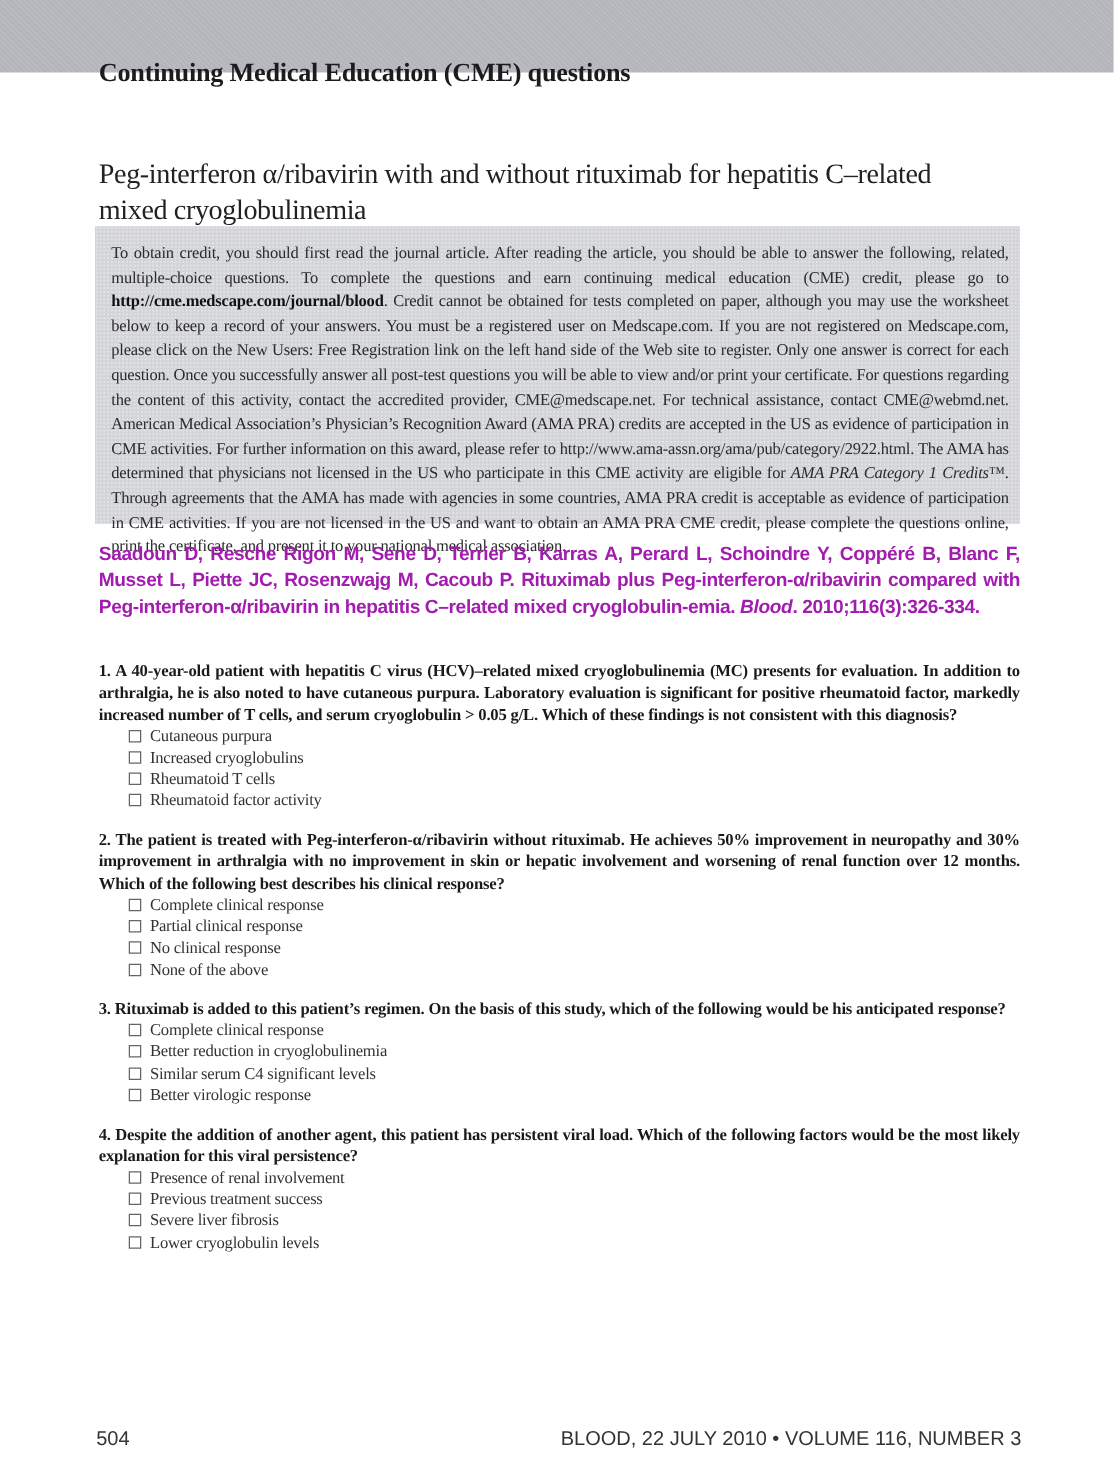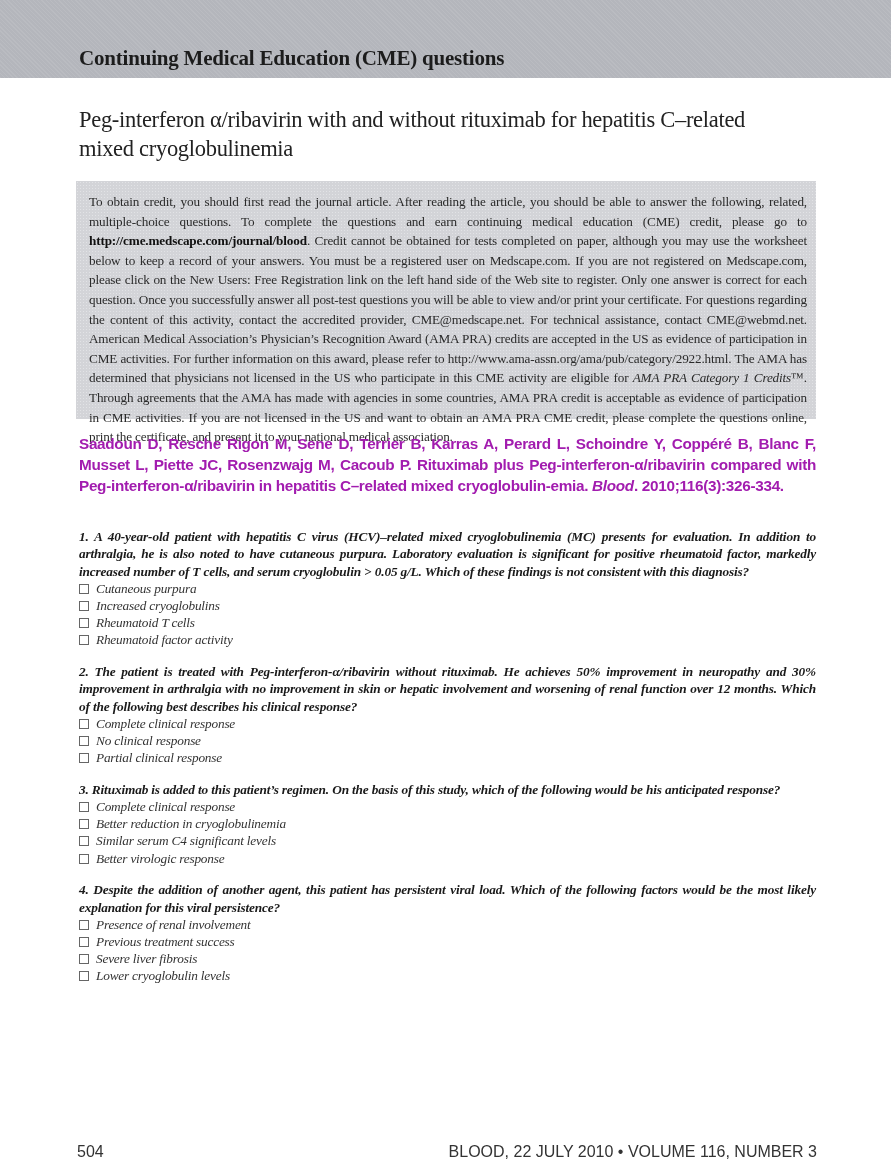--- a/index.html
+++ b/index.html
@@ -1,28 +1,28 @@
 <!DOCTYPE html>
 <html><head>
   <meta charset="utf-8">
   <style>
     html, body { margin: 0; padding: 0; background: #ffffff; }
     body { width: 891px; height: 1174px; position: relative; overflow: hidden; color: #1a1a1a; }
     .header-band {
-      position: absolute; left: 0; top: 0; width: 891px; height: 78px;
+      position: absolute; left: 0; top: 0; width: 891px; height: 58px;
       background: #b4b6bc;
       background-image: repeating-linear-gradient(45deg, rgba(255,255,255,0.08) 0 1px, transparent 1px 3px);
     }
     .section-title {
       position: absolute; left: 79px; top: 46px;
       font-family: "Liberation Serif", serif; font-weight: bold; font-size: 21px;
       letter-spacing: -0.2px; color: #1c1c1c; margin: 0;
     }
     .article-title {
-      position: absolute; left: 79px; top: 105px; width: 720px;
+      position: absolute; left: 79px; top: 124px; width: 720px;
       font-family: "Liberation Serif", serif; font-size: 22.5px; line-height: 29px;
       font-weight: normal; margin: 0; color: #222; letter-spacing: -0.3px;
     }
     .instructions-box {
       position: absolute; left: 76px; top: 181px; width: 740px; height: 238px;
       background: #d3d4d8;
       background-image: radial-gradient(rgba(255,255,255,0.35) 0.6px, transparent 0.8px);
       background-size: 3px 3px;
       box-sizing: border-box; padding: 11px 9px 0 13px;
     }
@@ -30,31 +30,32 @@
       font-family: "Liberation Serif", serif; font-size: 13.2px; line-height: 19.6px;
       text-align: justify; margin: 0; color: #2a2a2a; letter-spacing: -0.15px;
     }
     .instructions-text b { color: #111; }
     .citation {
       position: absolute; left: 79px; top: 433px; width: 737px;
       font-family: "Liberation Sans", sans-serif; font-weight: bold; font-size: 15.3px;
       line-height: 21px; text-align: justify; margin: 0; color: #a21caf; letter-spacing: -0.3px;
     }
     .citation .journal { font-style: italic; font-weight: bold; }
-    .questions { position: absolute; left: 79px; top: 528px; width: 737px; font-style: italic; }
+    .questions { position: absolute; left: 79px; top: 528px; width: 737px; }
     .question { margin: 0 0 14px 0; }
     .q-stem {
       font-family: "Liberation Serif", serif; font-weight: bold; font-size: 13.3px;
       line-height: 17.3px; text-align: justify; margin: 0; color: #1a1a1a; letter-spacing: -0.15px;
     }
     .options { list-style: none; margin: 0; padding: 0; }
     .option {
       display: flex; align-items: center; height: 17.3px;
       font-family: "Liberation Serif", serif; font-size: 13.3px; color: #333;
       letter-spacing: -0.2px;
+      margin-left: 24px;
     }
     .checkbox {
       display: inline-block; width: 10px; height: 10px; border: 1px solid #666;
       box-sizing: border-box; margin-right: 7px; background: #fff; flex: none;
     }
     .footer-left, .footer-right {
       position: absolute; top: 1143px;
       font-family: "Liberation Sans", sans-serif; font-size: 16px; color: #333; text-align: center;
     }
     .footer-left { left: 77px; }
@@ -99,25 +100,29 @@
   </div>
   <div class="question">
     <p class="q-stem">2.  The patient is treated with Peg-interferon-α/ribavirin without rituximab. He achieves 50% improvement in neuropathy and 30% improvement in arthralgia with no improvement in skin or hepatic involvement and worsening of renal function over 12 months. Which of the following best describes his clinical response?</p>
     <ul class="options">
       <li class="option">
           <span class="checkbox"></span>
           <span>Complete clinical response</span>
         </li>
       <li class="option">
           <span class="checkbox"></span>
+          <span>Partial clinical response</span>
+        </li>
+      <li class="option">
+          <span class="checkbox"></span>
           <span>No clinical response</span>
         </li>
       <li class="option">
           <span class="checkbox"></span>
-          <span>Partial clinical response</span>
+          <span>None of the above</span>
         </li>
     </ul>
   </div>
   <div class="question">
     <p class="q-stem">3.  Rituximab is added to this patient’s regimen. On the basis of this study, which of the following would be his anticipated response?</p>
     <ul class="options">
       <li class="option">
           <span class="checkbox"></span>
           <span>Complete clinical response</span>
         </li>

